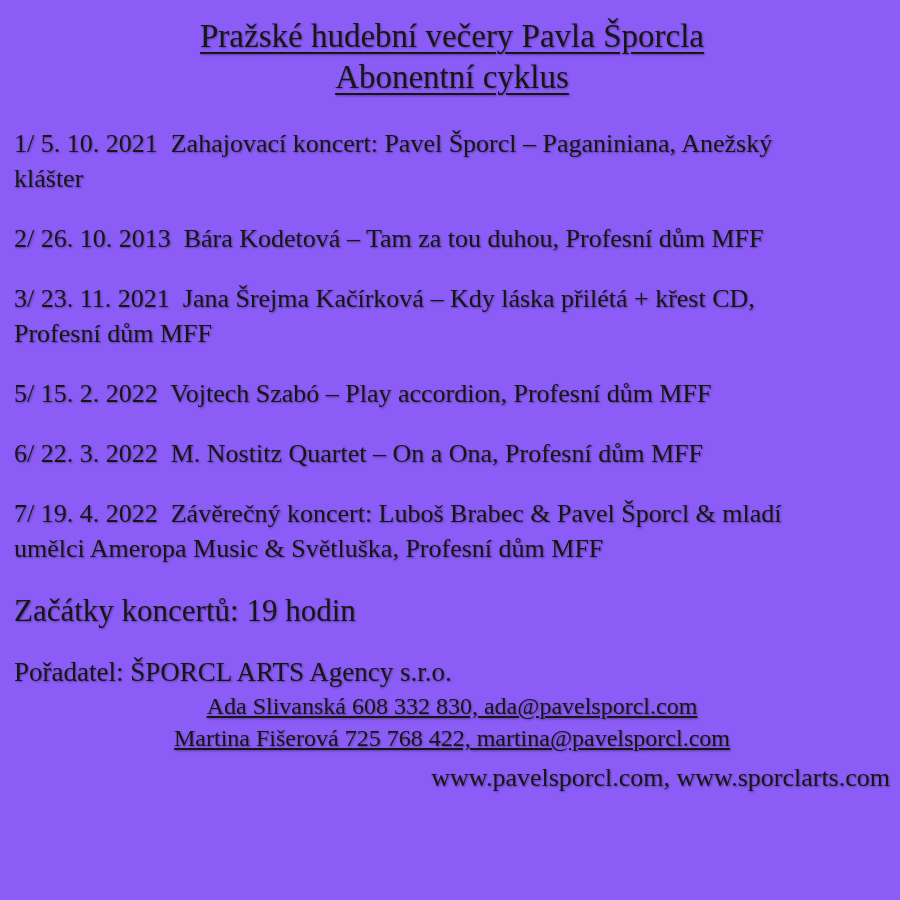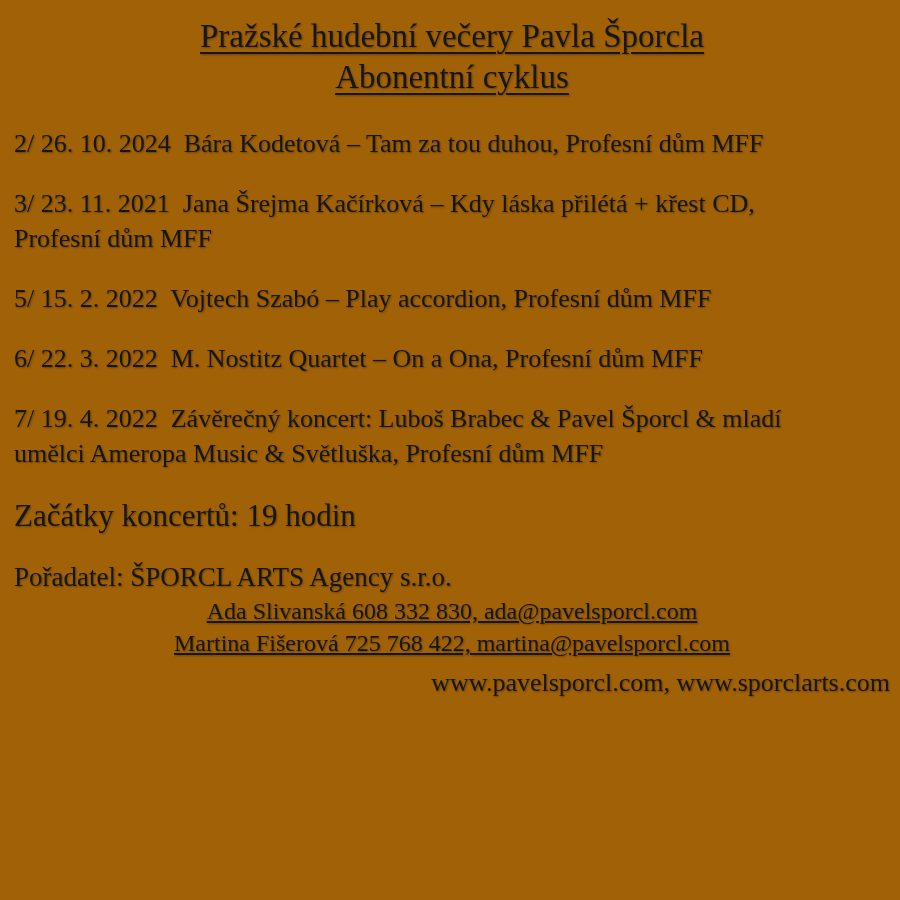--- a/index.html
+++ b/index.html
@@ -4,21 +4,21 @@
 <style>
   html, body {
     margin: 0;
     padding: 0;
   }
   .poster {
     position: relative;
     width: 900px;
     height: 900px;
     box-sizing: border-box;
-    background: #a16207;
+    background: #8b5cf6;
     color: #161616;
     font-family: "Liberation Serif", "DejaVu Serif", serif;
     overflow: hidden;
     padding: 16px 10px 0 14px;
     text-shadow: 1px 1px 2px rgba(0,0,0,0.35);
   }
   .title-block {
     text-align: center;
     font-size: 33px;
     line-height: 41px;
@@ -69,21 +69,23 @@
 <body>
 
 <div class="poster">
 
   <h1 class="title-block">
     <span class="title-line">Pražské hudební večery Pavla Šporcla</span><br>
     <span class="title-line">Abonentní cyklus</span>
   </h1>
 
   <div class="concert-list">
-    <p class="concert-line">2/ 26. 10. 2024  Bára Kodetová – Tam za tou duhou, Profesní dům MFF</p>
+    <p class="concert-line">1/ 5. 10. 2021  Zahajovací koncert: Pavel Šporcl – Paganiniana, Anežský
+klášter</p>
+    <p class="concert-line">2/ 26. 10. 2013  Bára Kodetová – Tam za tou duhou, Profesní dům MFF</p>
     <p class="concert-line">3/ 23. 11. 2021  Jana Šrejma Kačírková – Kdy láska přilétá + křest CD,
 Profesní dům MFF</p>
     <p class="concert-line">5/ 15. 2. 2022  Vojtech Szabó – Play accordion, Profesní dům MFF</p>
     <p class="concert-line">6/ 22. 3. 2022  M. Nostitz Quartet – On a Ona, Profesní dům MFF</p>
     <p class="concert-line">7/ 19. 4. 2022  Závěrečný koncert: Luboš Brabec &amp; Pavel Šporcl &amp; mladí
 umělci Ameropa Music &amp; Světluška, Profesní dům MFF</p>
   </div>
 
   <p class="schedule-note">Začátky koncertů: 19 hodin</p>
 

